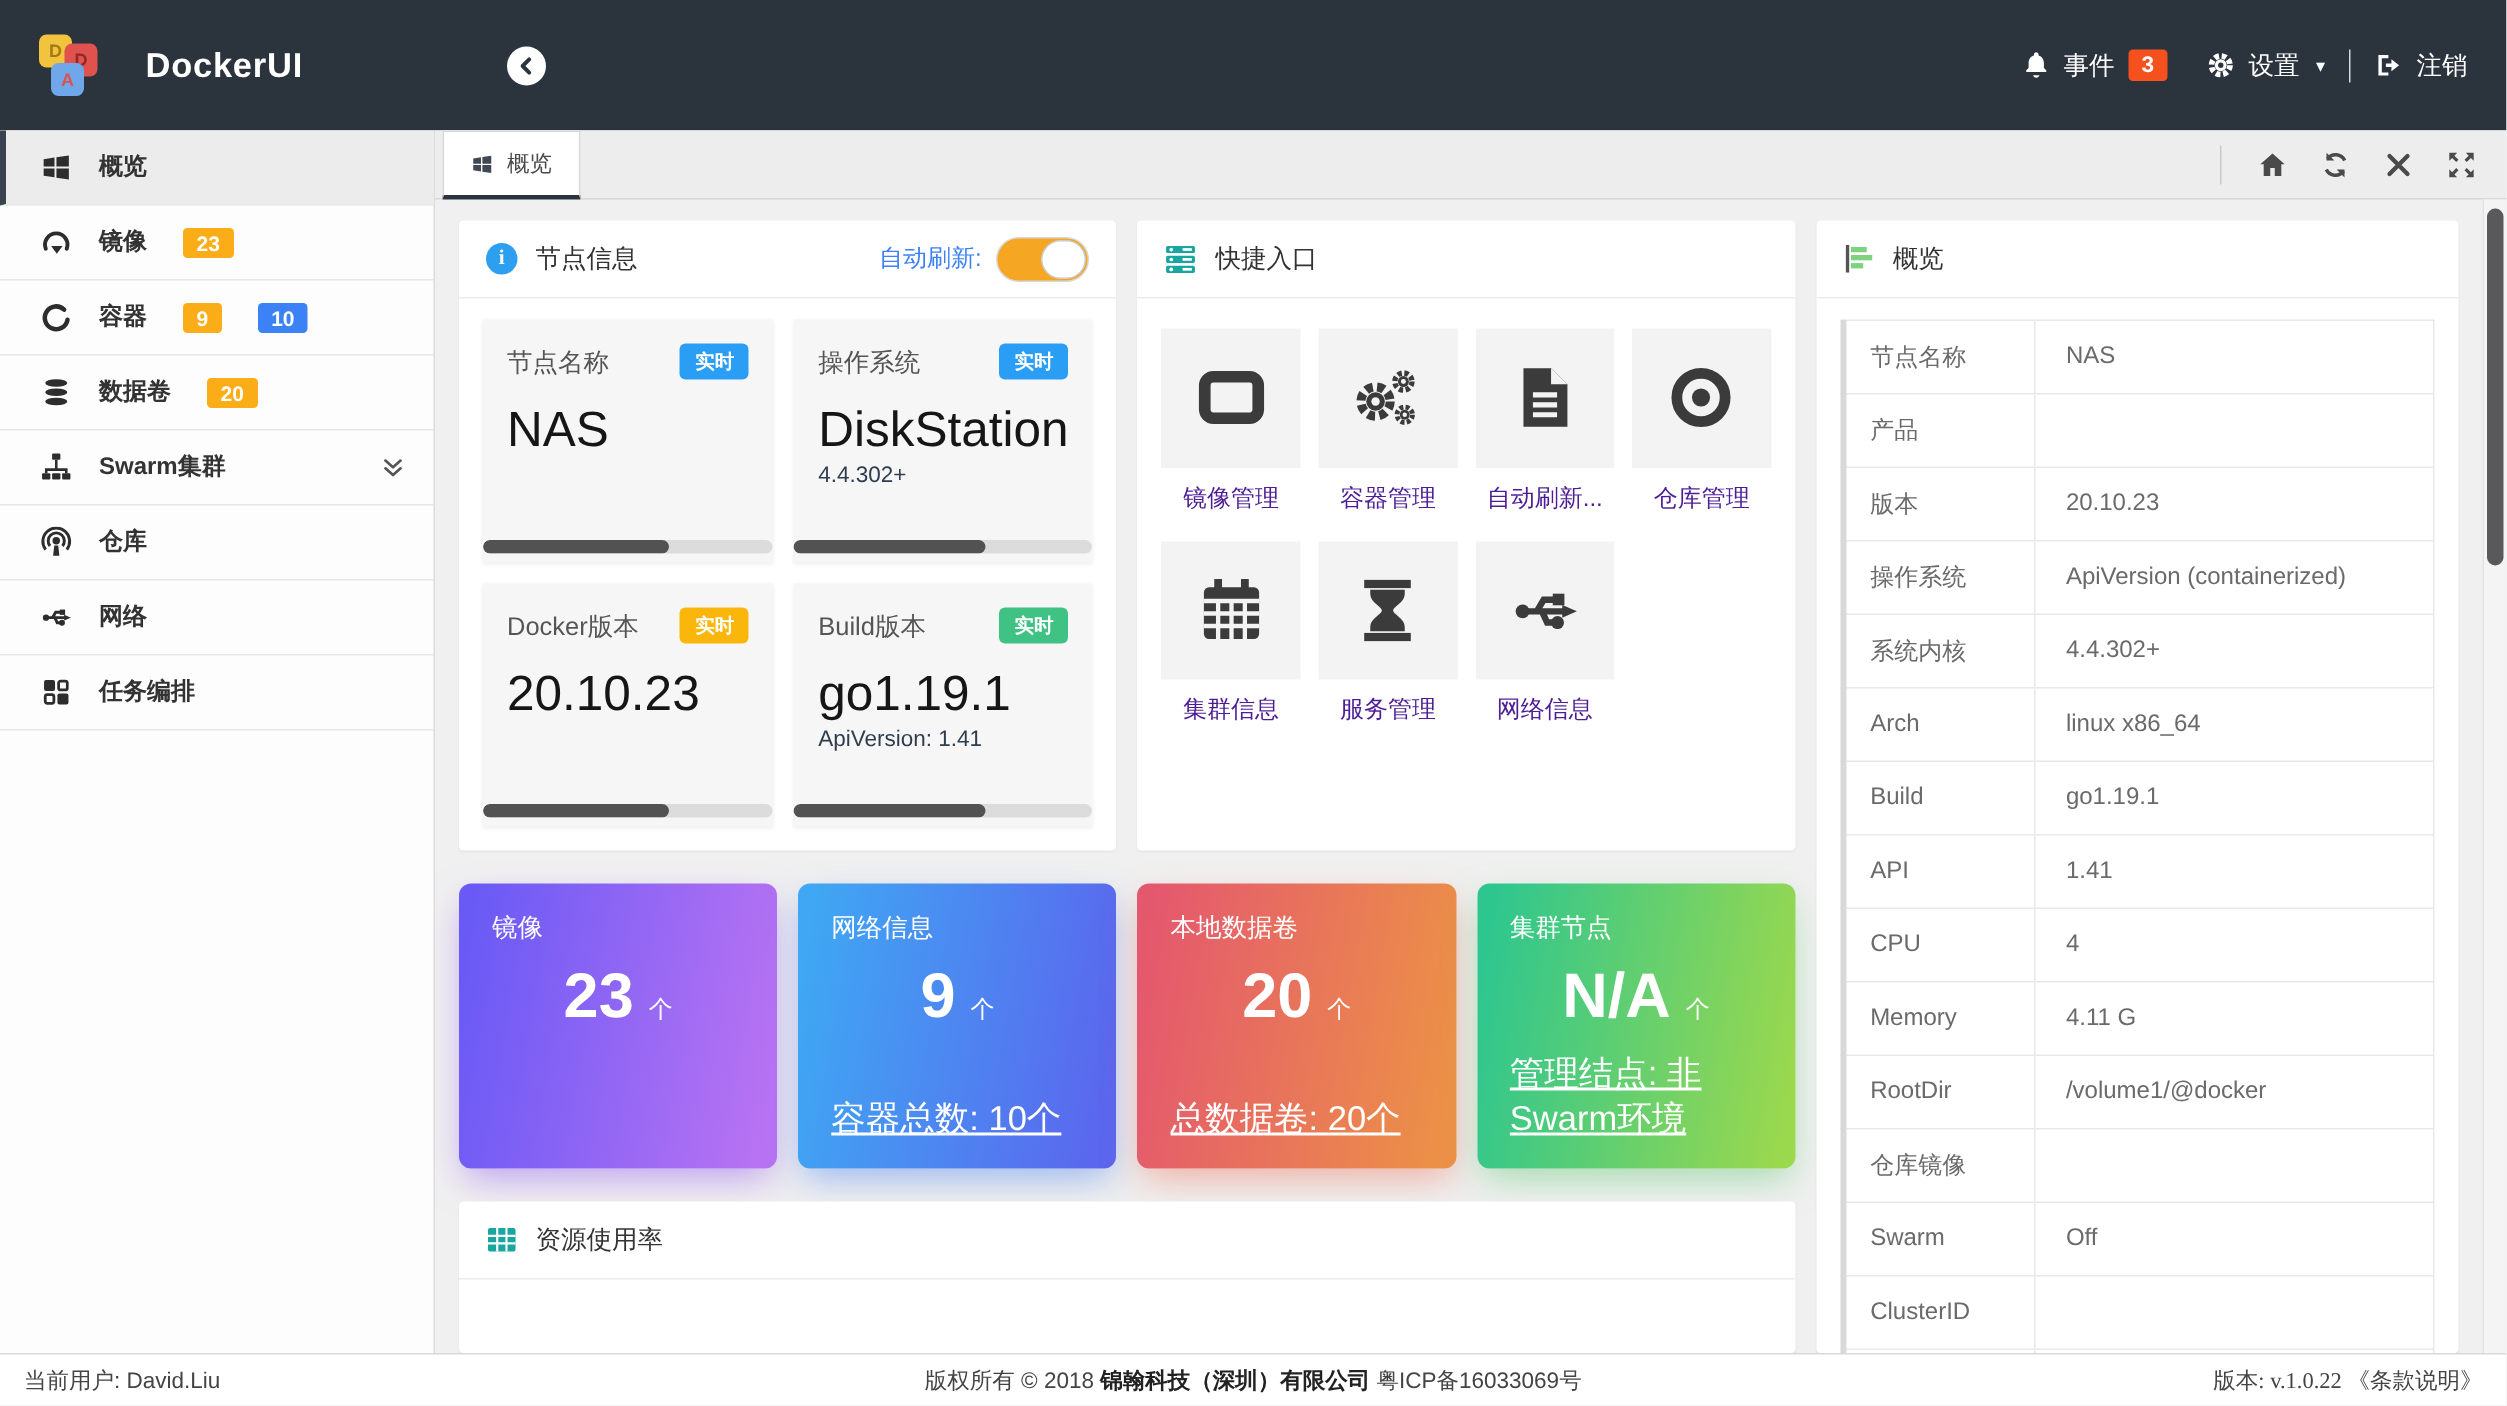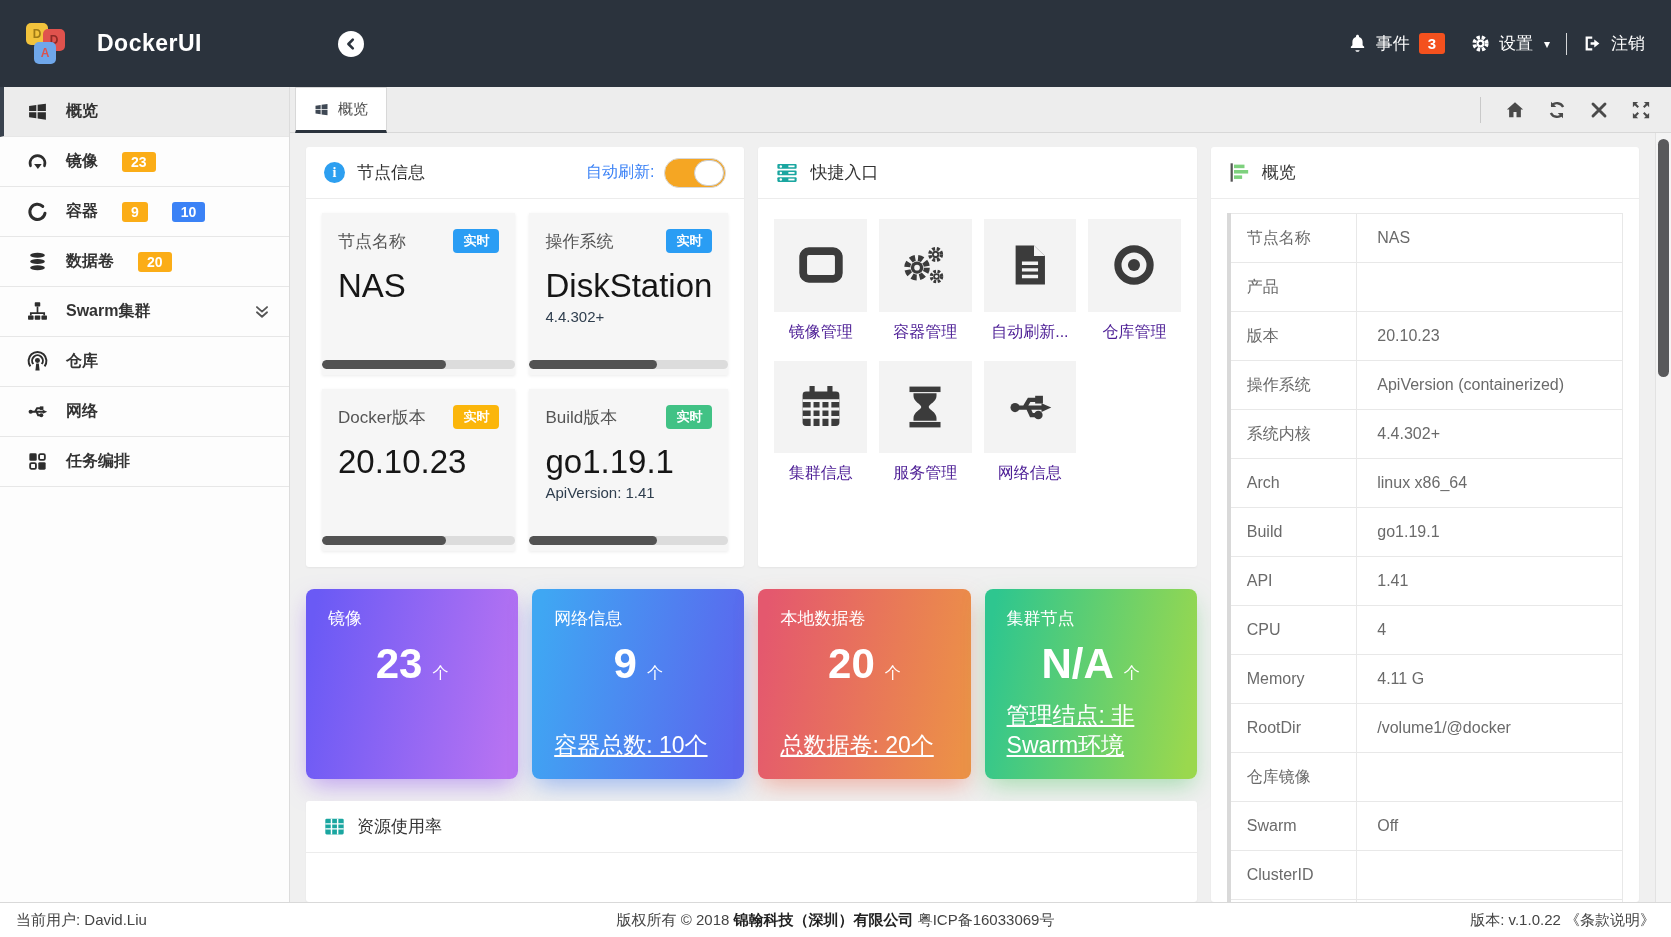--- a/index.html
+++ b/index.html
@@ -106,21 +106,21 @@
   td.ov-value { padding-left:20px; }
 
   
   .vscroll { position:absolute; top:46px; right:0; bottom:0; width:16px; background:#f4f4f4; border-left:1px solid #e2e2e2; }
   .vthumb { position:absolute; top:6px; left:2px; width:11px; height:238px; background:#59595b; border-radius:6px; }
 
   
   .footer { height:35px; background:#fff; border-top:1px solid #d9d9d9; display:flex; align-items:center; padding:0 16px; font-size:15px; color:#444; position:relative; flex:0 0 auto; }
   .foot-center { position:absolute; left:50%; transform:translateX(-50%); white-space:nowrap; }
   .foot-center b { color:#222; }
-  .foot-right { margin-left:auto; white-space:nowrap; }
+  .foot-right { margin-left:auto; white-space:nowrap;font-family:Liberation Serif, serif; }
   svg { display:block; }
 </style>
 </head>
 <body>
 
 <svg width="0" height="0" style="position:absolute">
   <symbol id="i-win" viewBox="0 0 16 16">
       <path fill="currentColor" d="M1.6 3.9l5.5-.8v4.5H1.6zM8.1 2.9L14.4 2v5.6H8.1zM1.6 8.6h5.5v4.5l-5.5-.8zM8.1 8.6h6.3v5.6l-6.3-.9z"></path>
     </symbol>
   <symbol id="i-images" viewBox="0 0 16 16">

